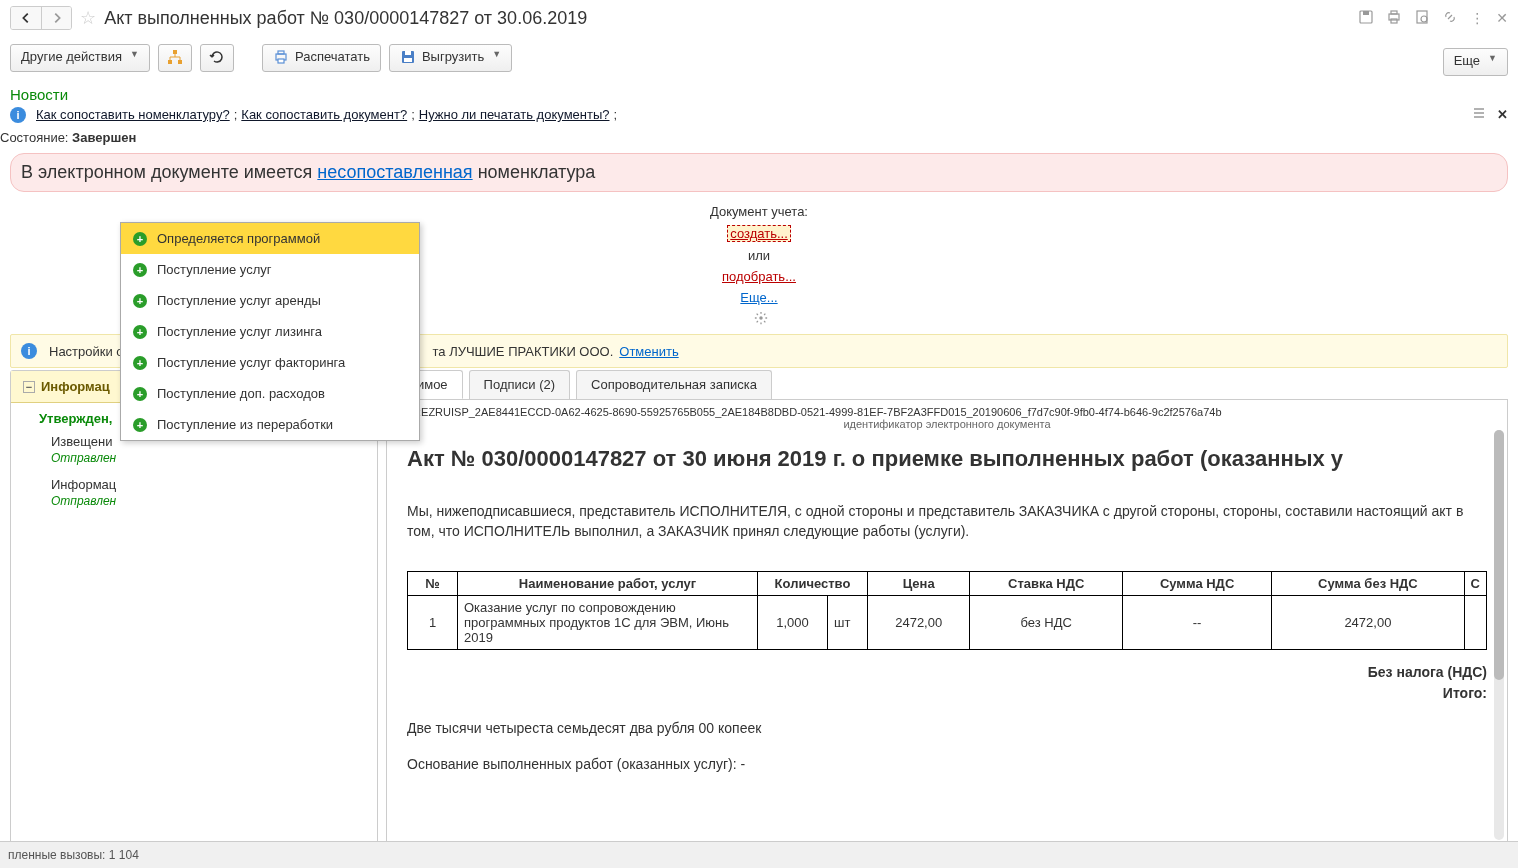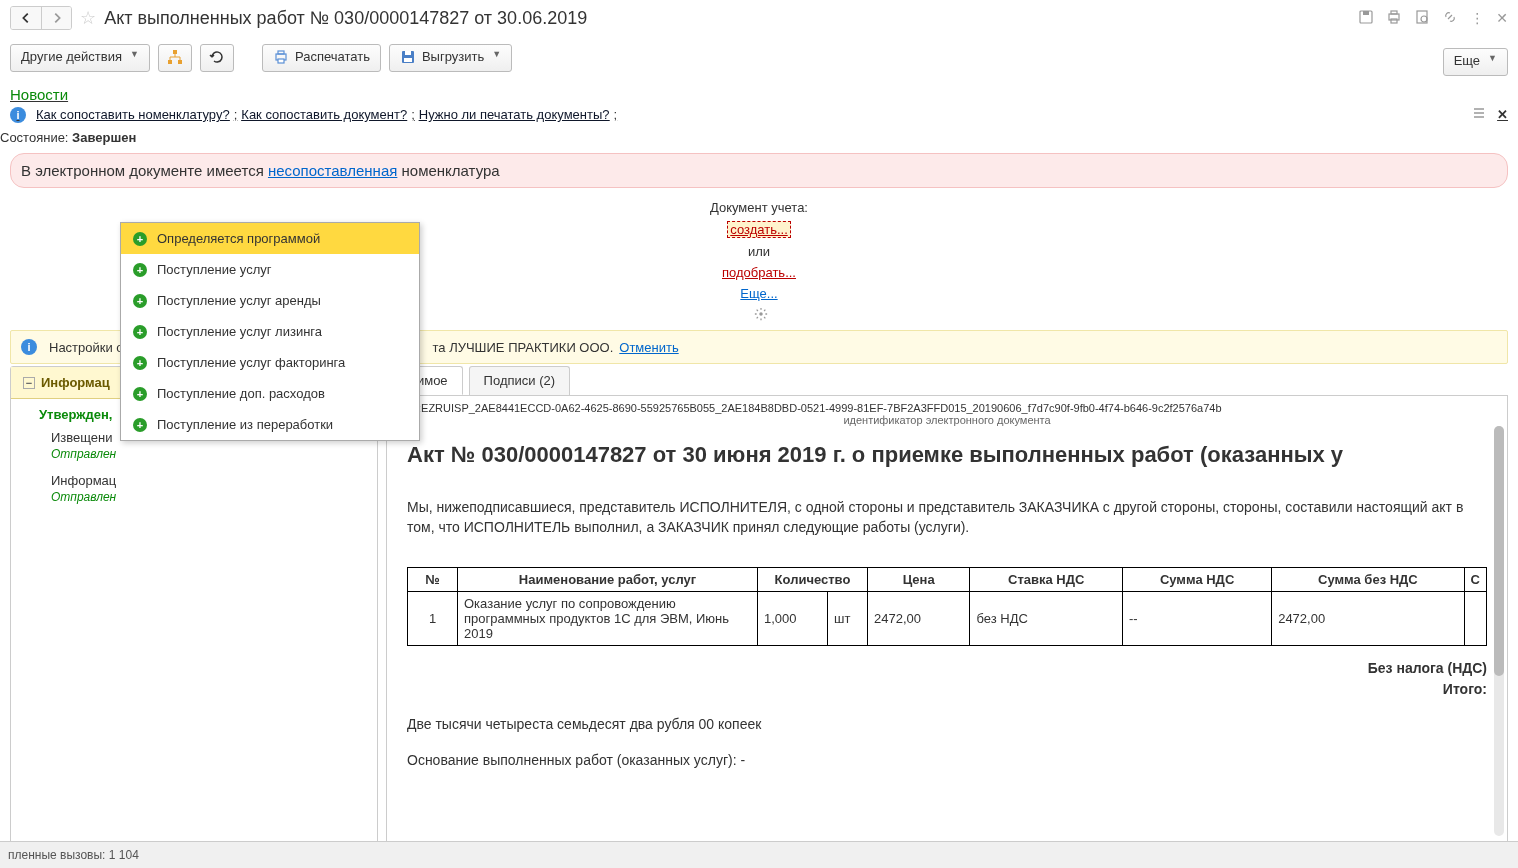--- a/index.html
+++ b/index.html
@@ -17,31 +17,31 @@
 
   
   .toolbar { display: flex; align-items: center; padding: 6px 10px; gap: 8px; }
   .btn { display: inline-flex; gap: 6px; padding: 4px 10px; border: 1px solid #bbb; border-radius: 3px; background: linear-gradient(#fdfdfd,#efefef); cursor: pointer; font-size: 13px; height: 28px; }
   .btn-icon-only { padding: 4px 8px; }
   .icon-svg { width: 14px; height: 14px; display: inline-block; }
   .dropdown-caret { font-size: 9px; margin-left: 2px; color: #666; }
   .toolbar .right { margin-left: auto; margin-top: 8px; }
 
   
-  .news-section { padding: 4px 10px 2px 10px; text-decoration: underline; }
+  .news-section { padding: 4px 10px 2px 10px; }
   .news-title { color: #0a8a0a; font-size: 15px; margin-bottom: 2px; }
   .news-links { display: flex; align-items: center; gap: 4px; }
   .info-circle { width: 16px; height: 16px; border-radius: 50%; background: #3b8cde; color: #fff; display: inline-flex; align-items: center; justify-content: center; font-size: 11px; font-weight: bold; margin-right: 6px; }
   .news-links a { color: #0f172a; text-decoration: underline; }
   .news-right-icons { margin-left: auto; display: flex; gap: 10px; align-items: center; }
 
   .state-row { padding: 4px 0; font-size: 13px; }
   .state-row b { font-weight: bold; }
 
-  .warning-bar { background: #fdeaea; border: 1px solid #f5c2c2; padding: 8px 10px; margin: 4px 10px; border-radius: 14px; font-size: 15px; }
+  .warning-bar { background: #fdeaea; border: 1px solid #f5c2c2; padding: 8px 10px; margin: 4px 10px; border-radius: 14px; font-size: 18px; }
   .warning-bar a { color: #0066cc; text-decoration: underline; }
 
   
   .doc-row { padding: 8px 10px 4px 10px; display: flex; align-items: center; gap: 6px; font-size: 13px; flex-direction: column; }
   .doc-row a { color: #b00; text-decoration: underline; }
   .doc-row a.blue { color: #0066cc; }
   .link-selected { border: 1px dashed #b00; padding: 0 2px; background: #fff3cd; }
   .gear-small { color: #999; font-size: 13px; margin-left: 4px; cursor: pointer; }
 
   .settings-bar { background: #fffbe5; border: 1px solid #f0e6a8; padding: 8px 10px; margin: 2px 10px; border-radius: 2px; display: flex; align-items: center; gap: 6px; font-size: 13px; }
@@ -70,21 +70,21 @@
   .doc-content { padding: 6px 20px 20px 20px; font-family: Arial, sans-serif; width: 1120px; }
   .doc-id-line { font-size: 11px; color: #333; text-align: left; white-space: nowrap; overflow: hidden; }
   .doc-id-sub { font-size: 11px; color: #666; text-align: center; margin-top: 0; }
   .doc-heading { font-size: 22px; font-weight: bold; margin: 16px 0 30px 0; text-align: left; white-space: nowrap; overflow: hidden; }
   .doc-para { font-size: 14px; line-height: 1.4; margin-bottom: 30px; }
 
   table.doc-table { border-collapse: collapse; width: 100%; margin-bottom: 12px; }
   table.doc-table th, table.doc-table td { border: 1px solid #000; padding: 4px 6px; font-size: 13px; }
   table.doc-table th { font-weight: bold; text-align: center; }
   .num-col { width: 50px; text-align: center; }
-  .qty-col, .price-col, .vat-col, .sum-col { text-align: left; }
+  .qty-col, .price-col, .vat-col, .sum-col { text-align: center; }
   .totals { text-align: right; font-size: 14px; font-weight: bold; margin: 8px 0; line-height: 1.5; }
   .amount-words { font-size: 14px; margin: 16px 0; }
   .basis { font-size: 14px; margin-top: 20px; }
 
   .scroll-h { display: flex; align-items: center; padding: 4px 6px; gap: 6px; }
   .scroll-track { flex: 1; height: 10px; background: #e8e8e8; border-radius: 5px; position: relative; }
   .scroll-thumb { position: absolute; left: 8px; top: 0; height: 10px; width: 92%; background: #bbb; border-radius: 5px; }
   .scroll-arrow { color: #999; font-size: 10px; cursor: pointer; }
 
   
@@ -243,20 +243,21 @@
     <div class="left-item">Извещени</div>
     <div class="left-sent">Отправлен</div>
     <div class="left-item">Информац</div>
     <div class="left-sent">Отправлен</div>
   </div>
 
   <div class="right-col">
     <div class="tabs-row">
       <div class="tab active"><span>ржимое</span></div>
       <div class="tab"><span>Подписи (2)</span></div>
+      <div class="tab"><span>Сопроводительная записка</span></div>
     </div>
     <div class="doc-viewer">
       <div class="doc-viewer-vsb">
           <div class="doc-viewer-vsb-thumb"></div>
         </div>
       <div class="doc-content">
         <div class="doc-id-line">_REZRUISP_2AE8441ECCD-0A62-4625-8690-55925765B055_2AE184B8DBD-0521-4999-81EF-7BF2A3FFD015_20190606_f7d7c90f-9fb0-4f74-b646-9c2f2576a74b</div>
         <div class="doc-id-sub">идентификатор электронного документа</div>
         <div class="doc-heading">Акт № 030/0000147827 от 30 июня 2019 г. о приемке выполненных работ (оказанных у</div>
         <div class="doc-para">Мы, нижеподписавшиеся, представитель ИСПОЛНИТЕЛЯ, с одной стороны и представитель ЗАКАЗЧИКА с другой стороны, стороны, составили настоящий акт в том, что ИСПОЛНИТЕЛЬ выполнил, а ЗАКАЗЧИК принял следующие работы (услуги).</div>

